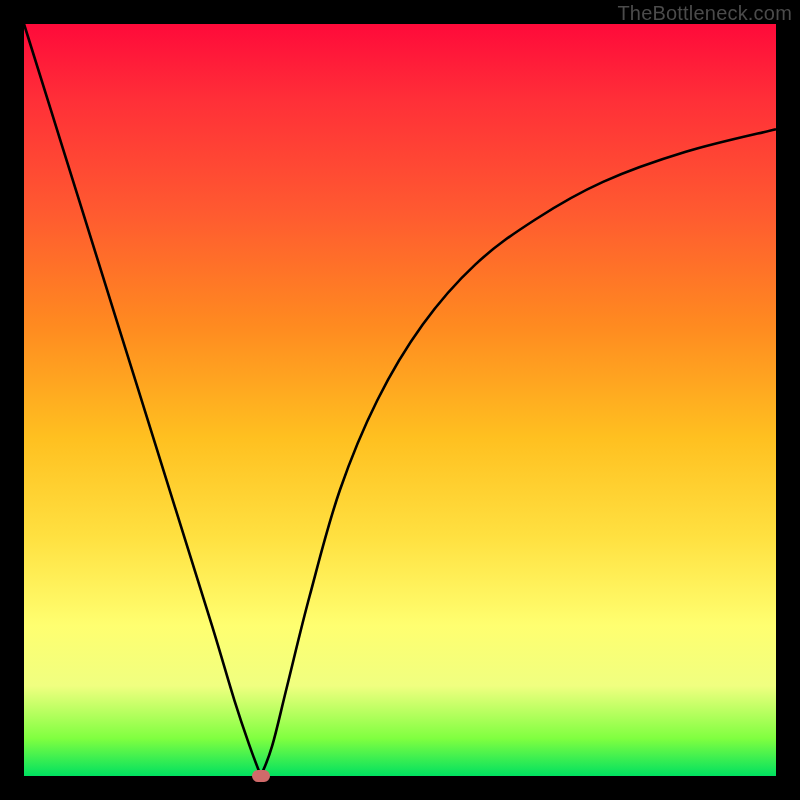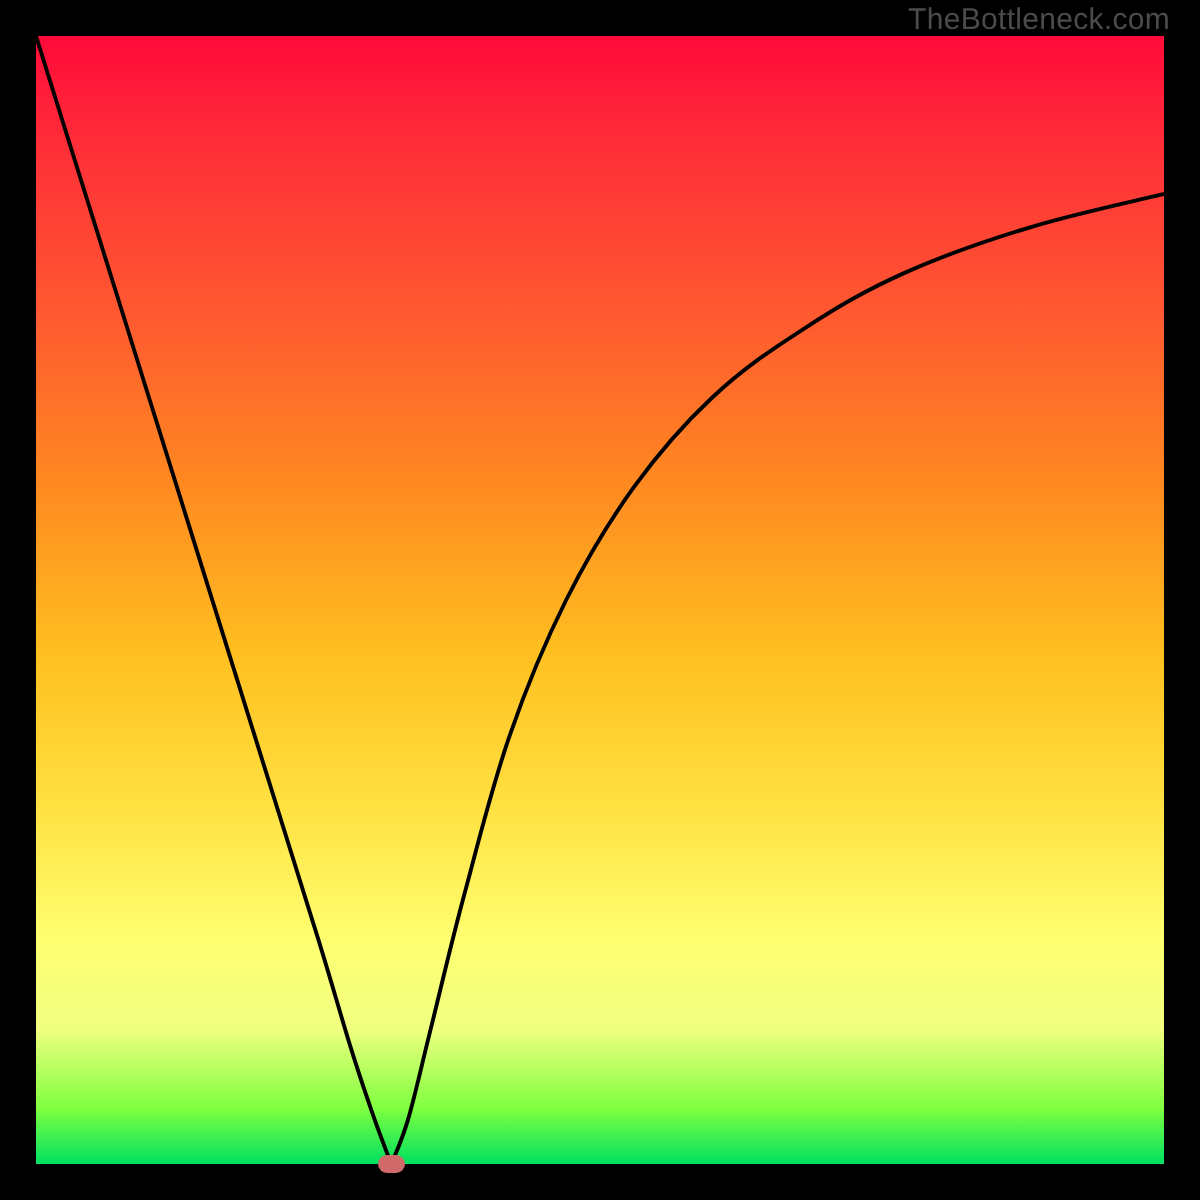--- a/index.html
+++ b/index.html
@@ -33,21 +33,21 @@
       #ffe040 68%,
       #ffff70 80%,
       #f0ff80 88%,
       #80ff40 95%,
       #00e060 100%
     );
   }
   .watermark {
     position: absolute;
     top: 2px;
-    right: 20px;
+    right: 8px;
     color: #4b4b4b;
     font-size: 20px;
     font-weight: 500;
     letter-spacing: 0.2px;
     user-select: none;
   }
   svg.curve {
     position: absolute;
     left: 0;
     top: 0;

